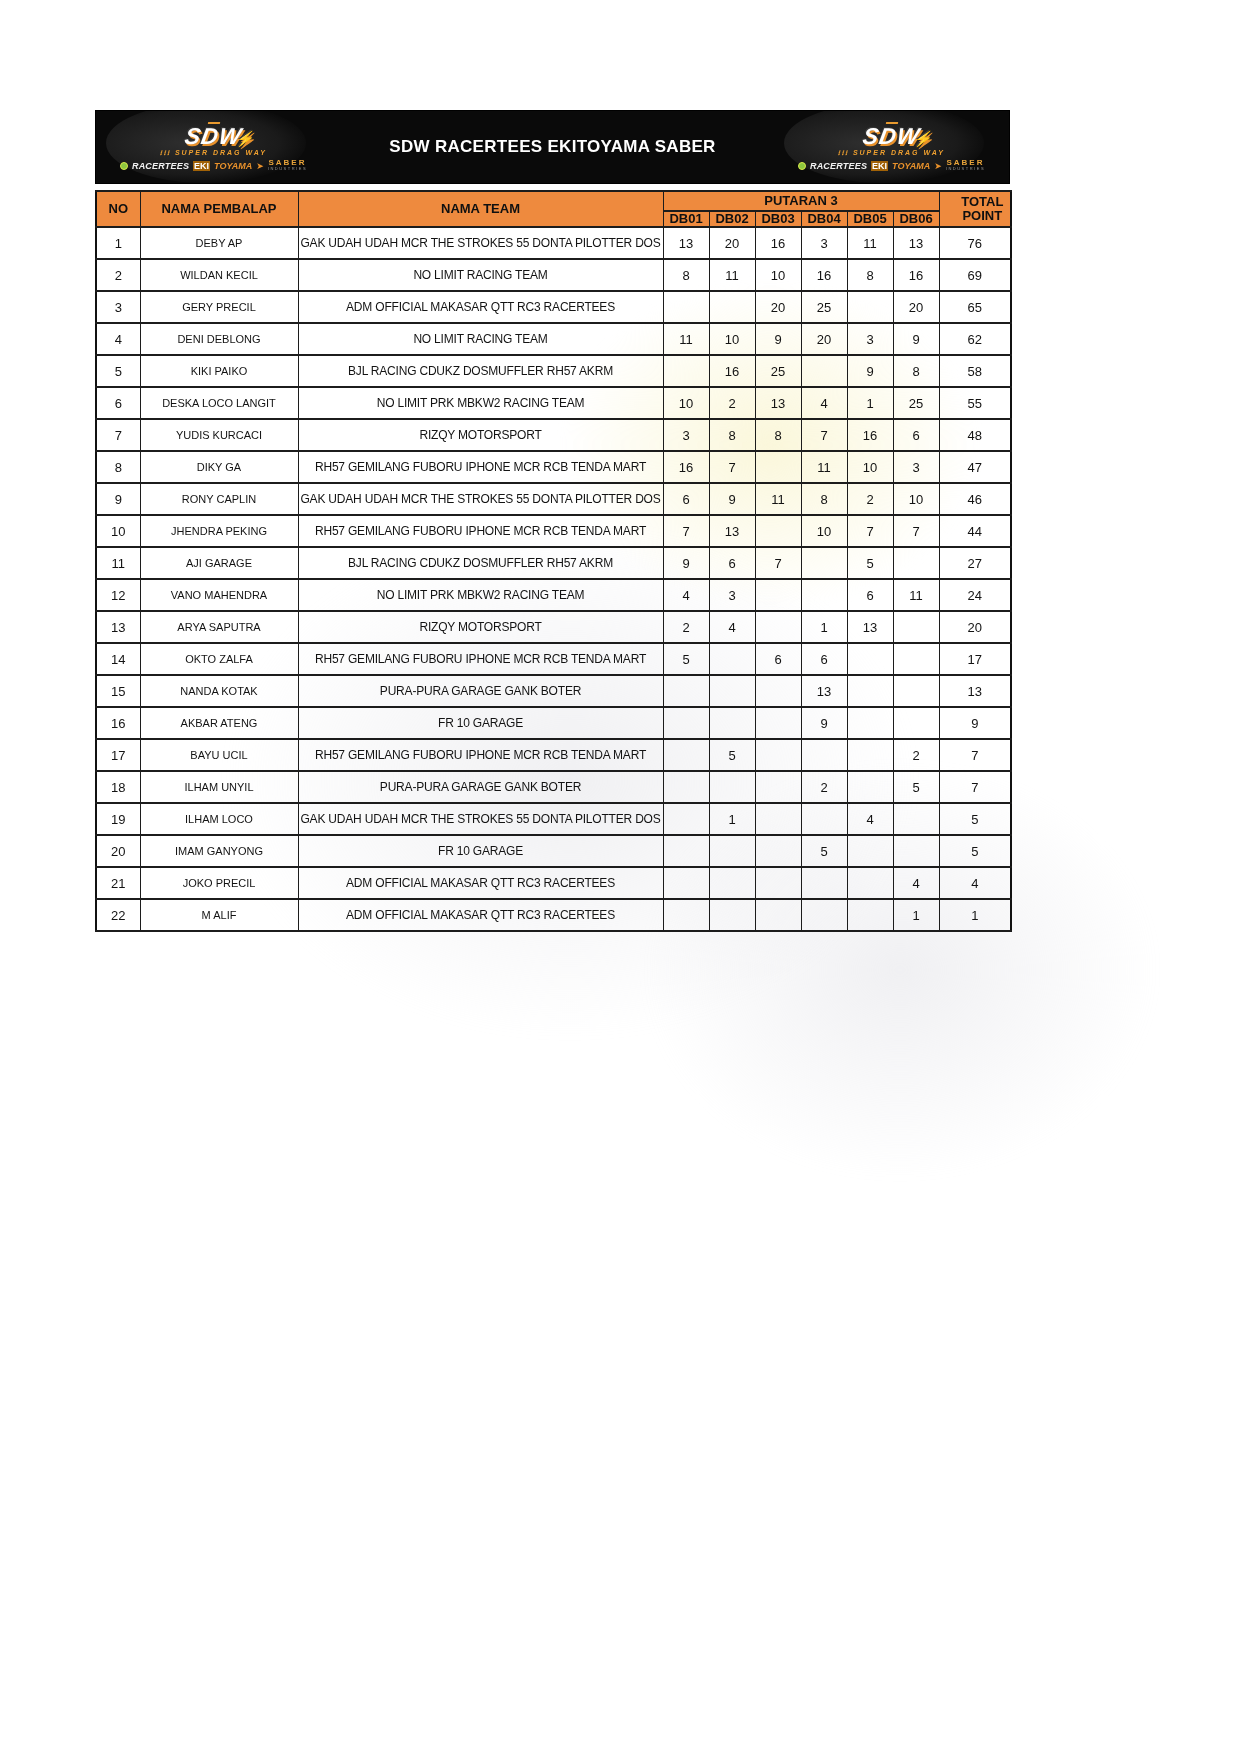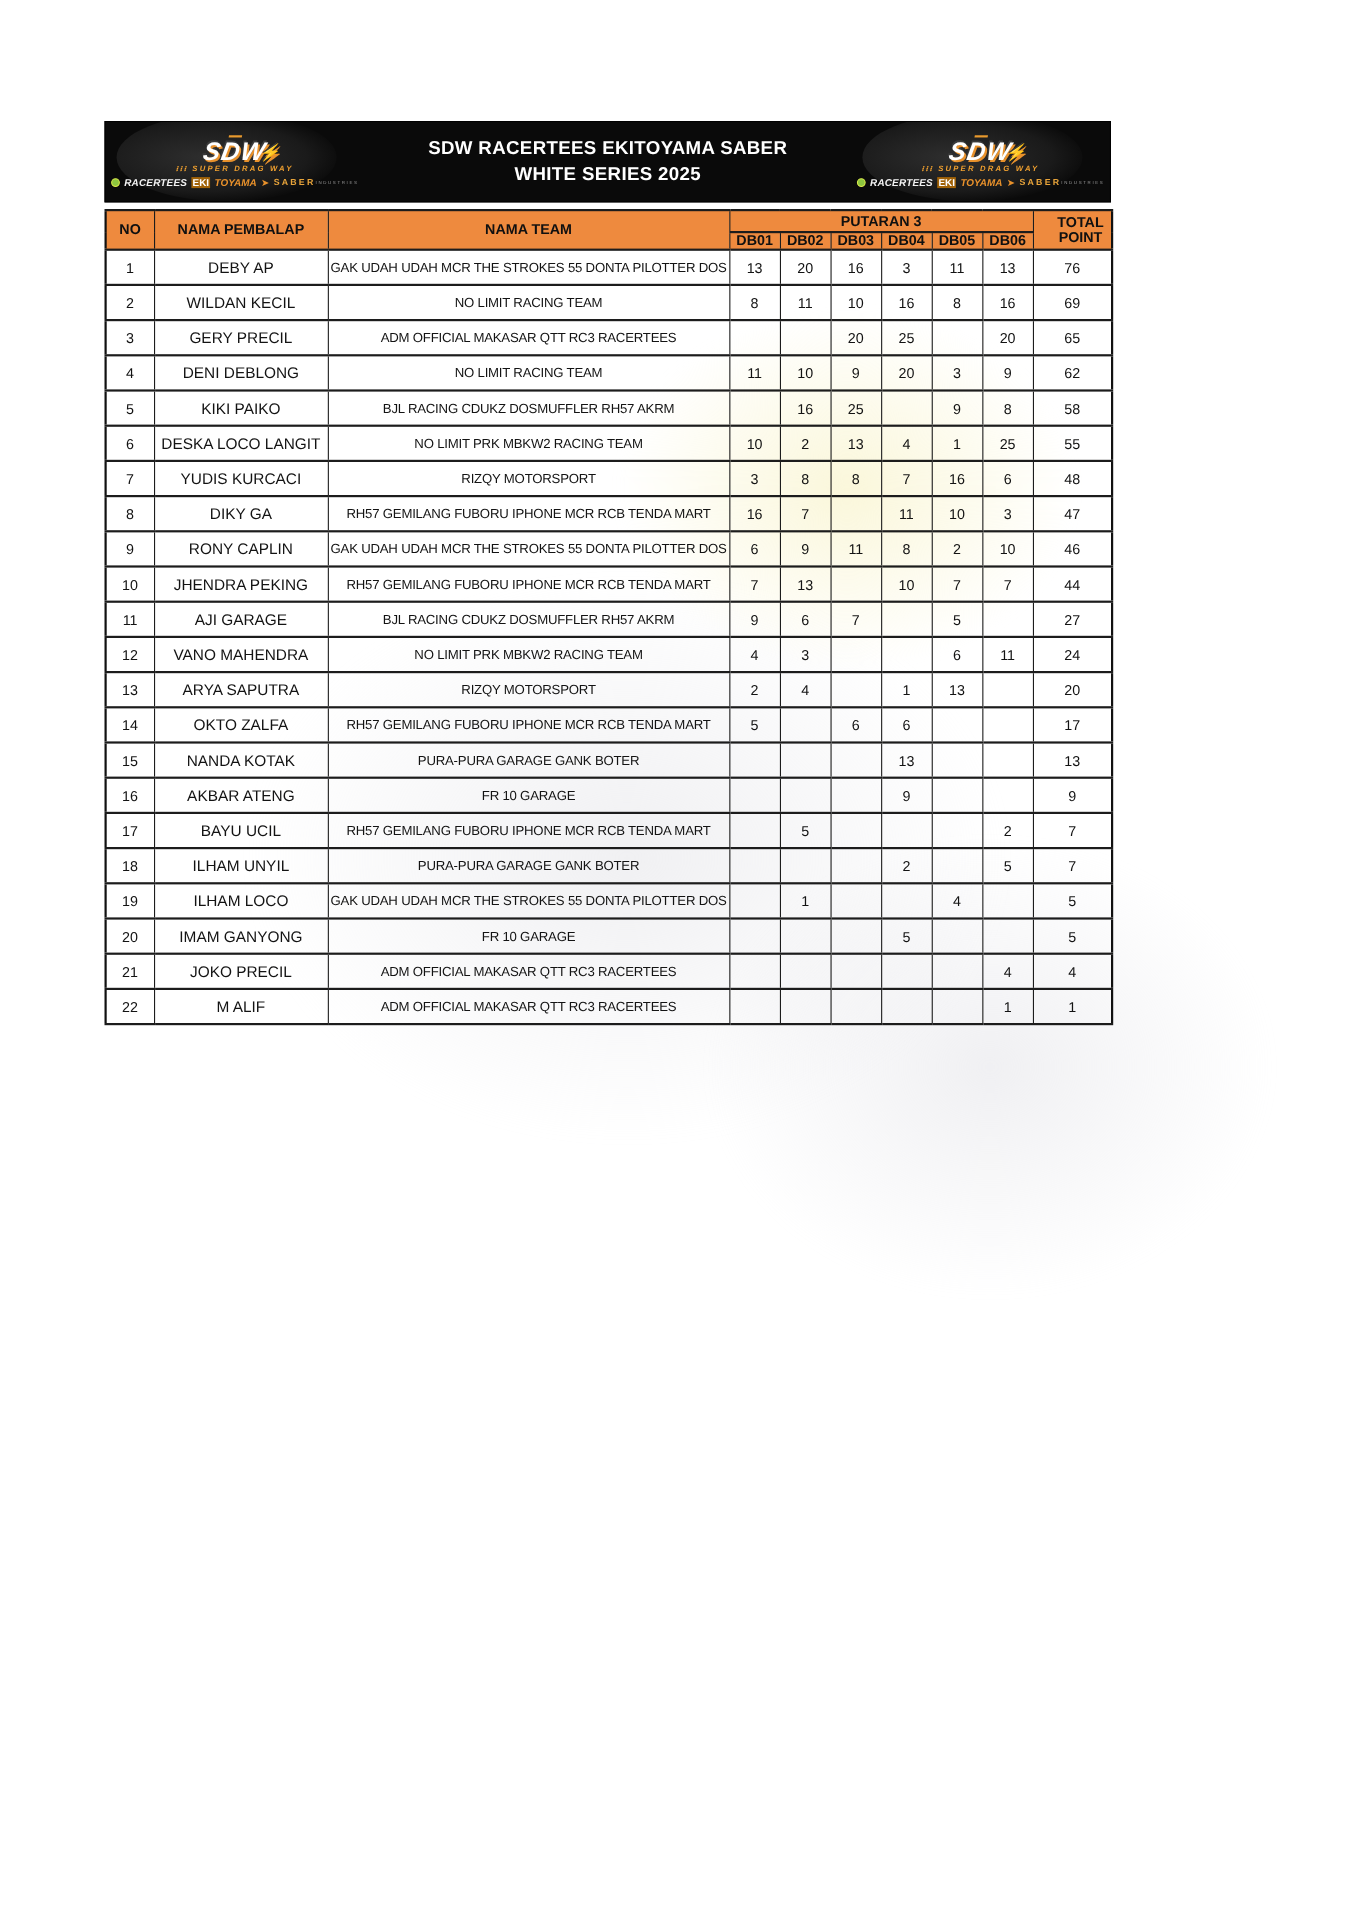--- a/index.html
+++ b/index.html
@@ -52,21 +52,21 @@
     position:relative;font-size:7px;line-height:8px;font-weight:bold;font-style:italic;
     color:#f0a02f;letter-spacing:2px;white-space:nowrap;
   }
   .sdw-sponsors{
     position:relative;display:flex;align-items:center;gap:4px;margin-top:2px;white-space:nowrap;
   }
   .sp-green{width:8px;height:8px;border-radius:50%;background:#8dc63f;border:1px solid #d8e84a;box-sizing:border-box;}
   .sp-racertees{color:#f2f2f2;font-size:9px;font-weight:900;font-style:italic;letter-spacing:0.2px;}
   .sp-eki{color:#ffffff;font-size:9px;font-weight:900;background:#a16207;padding:0 1px;}
   .sp-toyama{color:#e8912b;font-size:9px;font-weight:900;font-style:italic;}
-  .sp-saber-wrap{display:flex;flex-direction:row;align-items:center;line-height:6px;}
+  .sp-saber-wrap{display:flex;flex-direction:column;align-items:center;line-height:6px;}
   .sp-saber{color:#e8a43a;font-size:8px;font-weight:bold;letter-spacing:2px;}
   .sp-saber-sub{color:#999;font-size:4px;letter-spacing:1.5px;}
   .sp-arrow{color:#e8912b;font-size:9px;}
 
   
   table.standings{
     position:absolute;left:95px;top:190px;width:915px;z-index:1;
     border-collapse:collapse;table-layout:fixed;background:transparent;
   }
   table.standings col.c-no{width:44px;}
@@ -81,21 +81,21 @@
   .standings{border:2px solid #111;}
   .standings thead th{
     background:#ee8a3e;color:#101010;font-weight:bold;font-size:13px;line-height:14px;margin-top:16px;
   }
   .standings thead tr.hr1 th{height:20px;}
   .standings thead tr.hr2 th{height:16px;}
   .standings tbody td{
     height:32px;font-size:13px;color:#131313;background:transparent;
   }
   .standings tbody td.team-cell{font-size:12px;letter-spacing:-0.2px;white-space:nowrap;overflow:hidden;}
-  .standings tbody td.racer-cell{font-size:14px;white-space:nowrap;overflow:hidden;}
+  .standings tbody td.racer-cell{font-size:11px;white-space:nowrap;overflow:hidden;}
   th.total-th{font-size:12.5px;line-height:14px;padding-left:16px;}
 </style>
 </head>
 <body>
 
 <div class="wm wm-yellow"></div>
 <div class="wm wm-gray1"></div>
 <div class="wm wm-gray2"></div>
 
 <div class="banner">
@@ -113,21 +113,20 @@
         <span class="sp-arrow">➤</span>
         <span class="sp-saber-wrap">
           <span class="sp-saber">SABER</span>
           <span class="sp-saber-sub">INDUSTRIES</span>
         </span>
       </div>
     </div>
   </div>
   <div class="banner-title">
     <div>SDW RACERTEES EKITOYAMA SABER</div>
-    <div>WHITE SERIES 2025</div>
   </div>
   <div class="logo-slot">
     <div class="sdw-logo">
       <div class="sdw-smoke"></div>
       <div class="sdw-tag"></div>
       <div class="sdw-word"><span>SDW</span><span class="sdw-bolt">⚡</span></div>
       <div class="sdw-tagline">᎒᎒᎒ SUPER DRAG WAY</div>
       <div class="sdw-sponsors">
         <span class="sp-green"></span>
         <span class="sp-racertees">RACERTEES</span>

